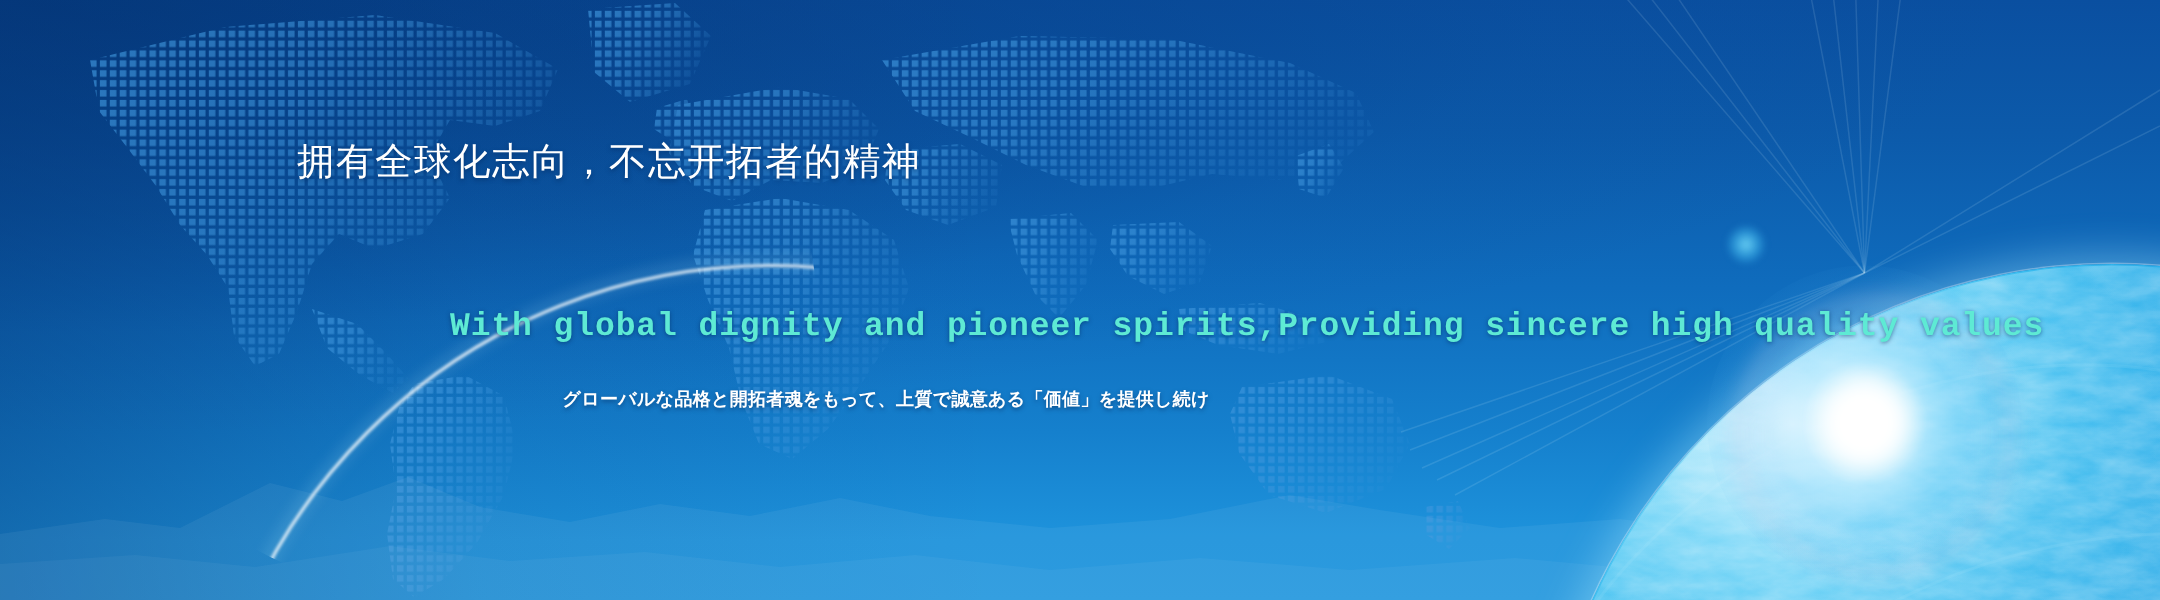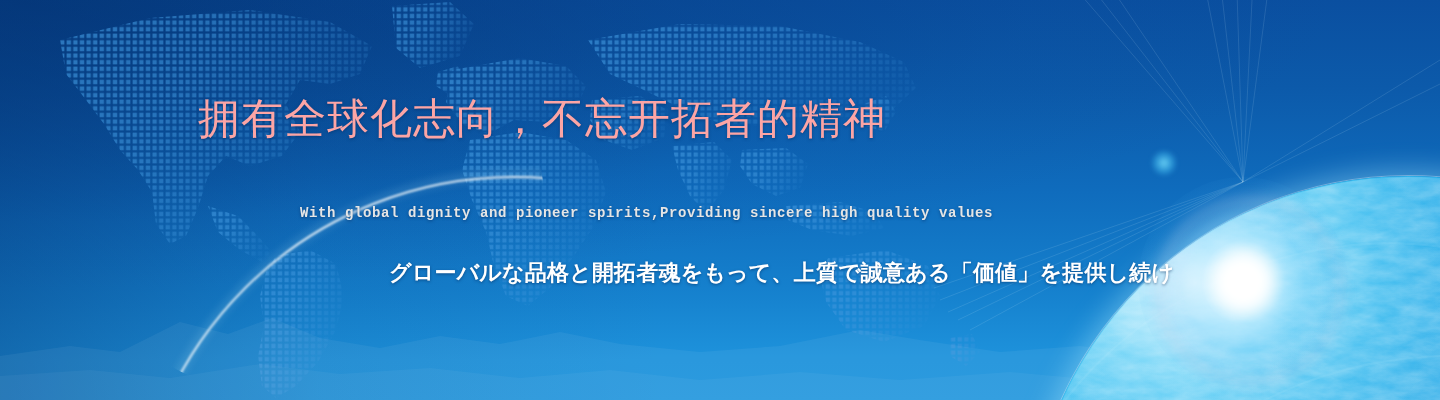--- a/index.html
+++ b/index.html
@@ -182,48 +182,48 @@
   }
 
   
   .copy {
     position: absolute;
     left: 0; top: 0;
     width: 1440px; height: 400px;
   }
   .line-cn {
     position: absolute;
-    color: #fca5a5;
+    color: #ffffff;
     font-family: Liberation Mono, monospace;
-    font-size: 42px;
+    font-size: 25px;
     font-weight: 400;
     letter-spacing: 1px;
     white-space: nowrap;
     text-shadow: 0 1px 3px rgba(2,38,88,0.50);
   }
   #cn-line-1 { left: 198px; top: 91px; }
   #cn-line-2 { left: 366px; top: 134px; }
 
   .line-en {
     position: absolute;
     left: 300px; top: 205px;
-    color: #e5e5e5;
+    color: #5eead4;
     font-family: "Liberation Mono", "DejaVu Sans Mono", monospace;
-    font-size: 14px;
+    font-size: 22px;
     font-weight: 700;
     letter-spacing: 0.6px;
     white-space: nowrap;
     text-shadow: 0 1px 3px rgba(2,38,88,0.55);
   }
   .line-jp {
     position: absolute;
-    left: 389px; top: 258px;
+    left: 375px; top: 258px;
     color: #ffffff;
     font-family: "Liberation Sans", "DejaVu Sans", sans-serif;
-    font-size: 22px;
+    font-size: 12px;
     font-weight: 700;
     letter-spacing: 0.2px;
     white-space: nowrap;
     text-shadow: 0 1px 3px rgba(2,38,88,0.55);
   }
 </style>
 </head>
 <body>
 
 <div id="banner">

